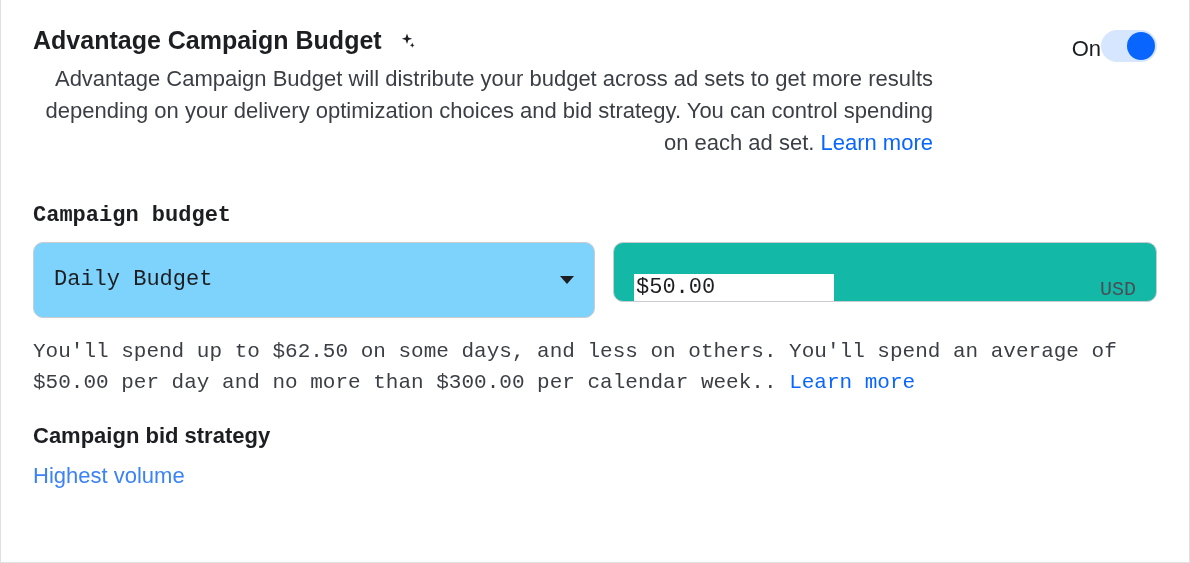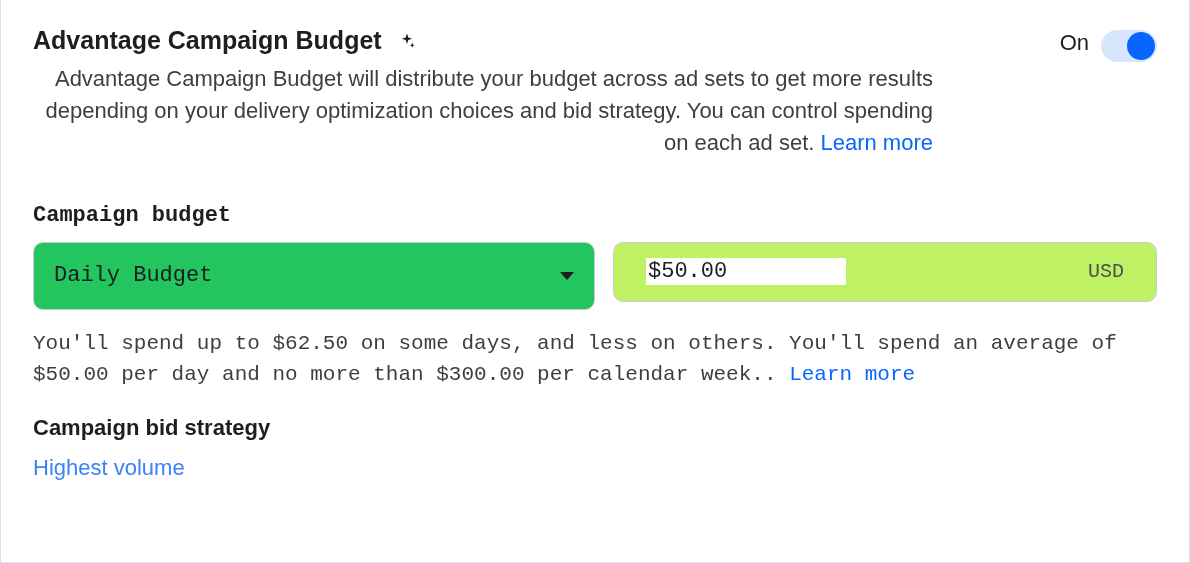--- a/index.html
+++ b/index.html
@@ -51,22 +51,21 @@
     margin-top: 8px;
     max-width: 900px;
     text-align: right;
   }
   .link {
     color: #0866ff;
     cursor: pointer;
   }
   .toggle-wrap {
     display: flex;
-    align-items: flex-start;
-    gap: 12px;
+    align-items: flex-end;
     padding-top: 4px;
   }
   .toggle-label {
     font-size: 22px;
     color: #1c1e21;
   }
   .toggle {
     width: 56px;
     height: 32px;
     background: #d6e6ff;
@@ -92,50 +91,50 @@
     font-weight: 700;
     color: #1c1e21;
     margin-bottom: 14px;
   }
   .budget-row {
     display: flex;
     gap: 18px;
   }
   .select-box {
     flex: 0 0 562px;
-    height: 68px;
+    height: 76px;
     border: 1px solid #c9ccd1;
     border-radius: 10px;
     display: flex;
     align-items: center;
     justify-content: space-between;
     padding: 0 20px;
     font-size: 22px;
     color: #1c1e21;
     cursor: pointer;
-    background: #22c55e;
+    background: #7dd3fc;
   }
   .caret {
     width: 0;
     height: 0;
     border-left: 7px solid transparent;
     border-right: 7px solid transparent;
     border-top: 8px solid #1c1e21;
   }
   .amount-box {
     flex: 1;
     height: 60px;
     border: 1px solid #c9ccd1;
     border-radius: 10px;
     display: flex;
-    align-items: center;
+    align-items: flex-end;
     justify-content: space-between;
-    padding: 0 32px;
-    font-size: 22px;
-    background: #bef264;
+    padding: 0 20px;
+    font-size: 22px;
+    background: #14b8a6;
   }
   .amount-input {
     border: none;
     outline: none;
     font-size: 22px;
     color: #1c1e21;
     width: 200px;
     font-family: inherit;
   }
   .currency {

